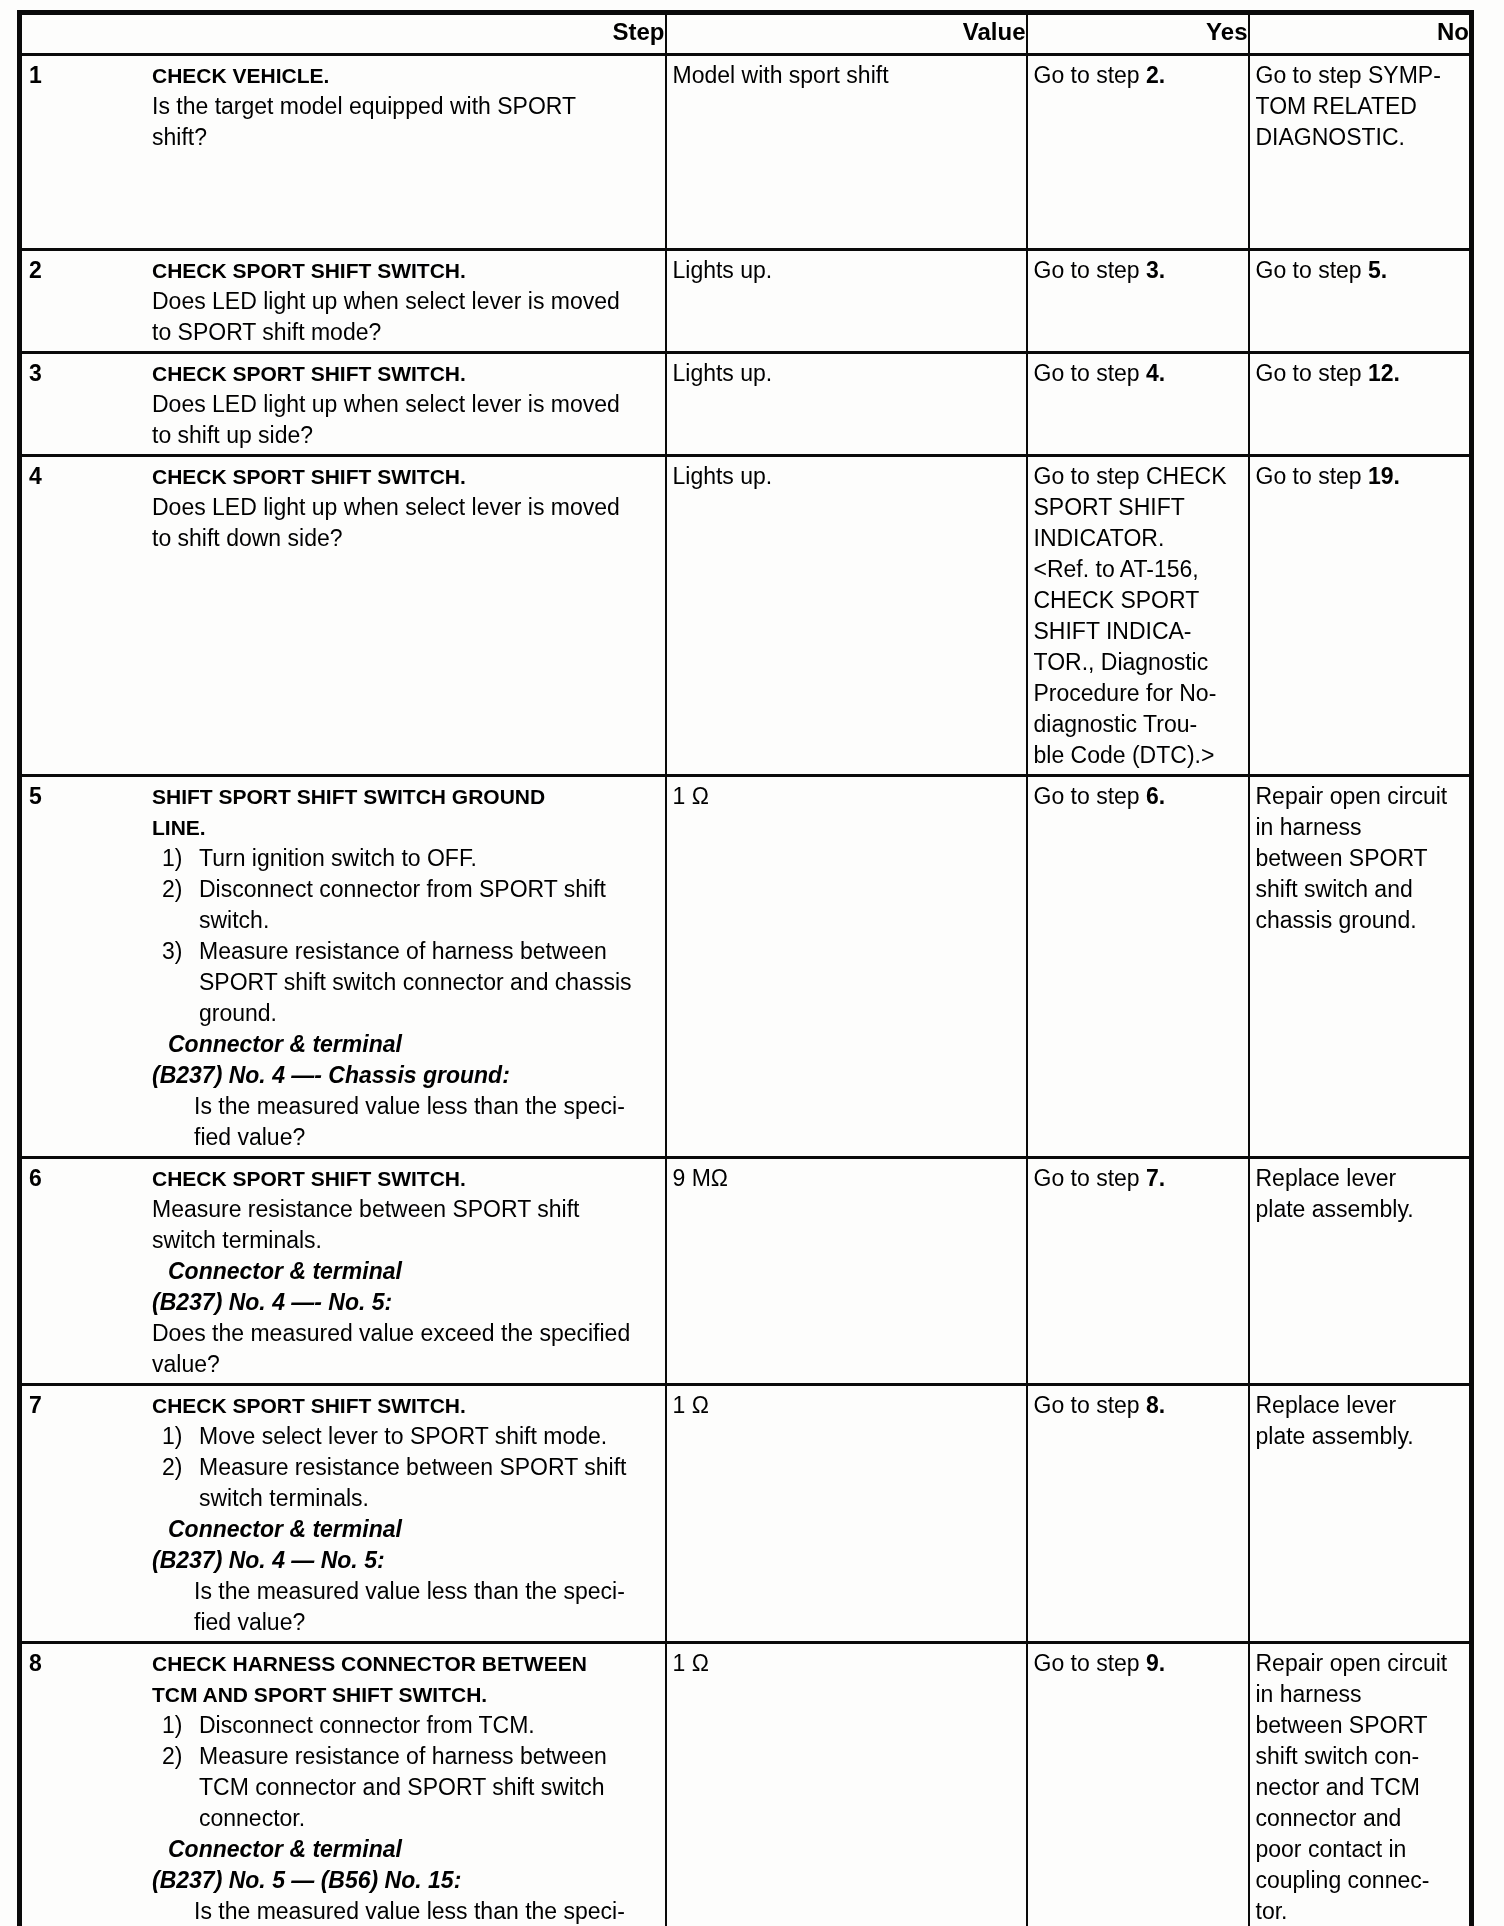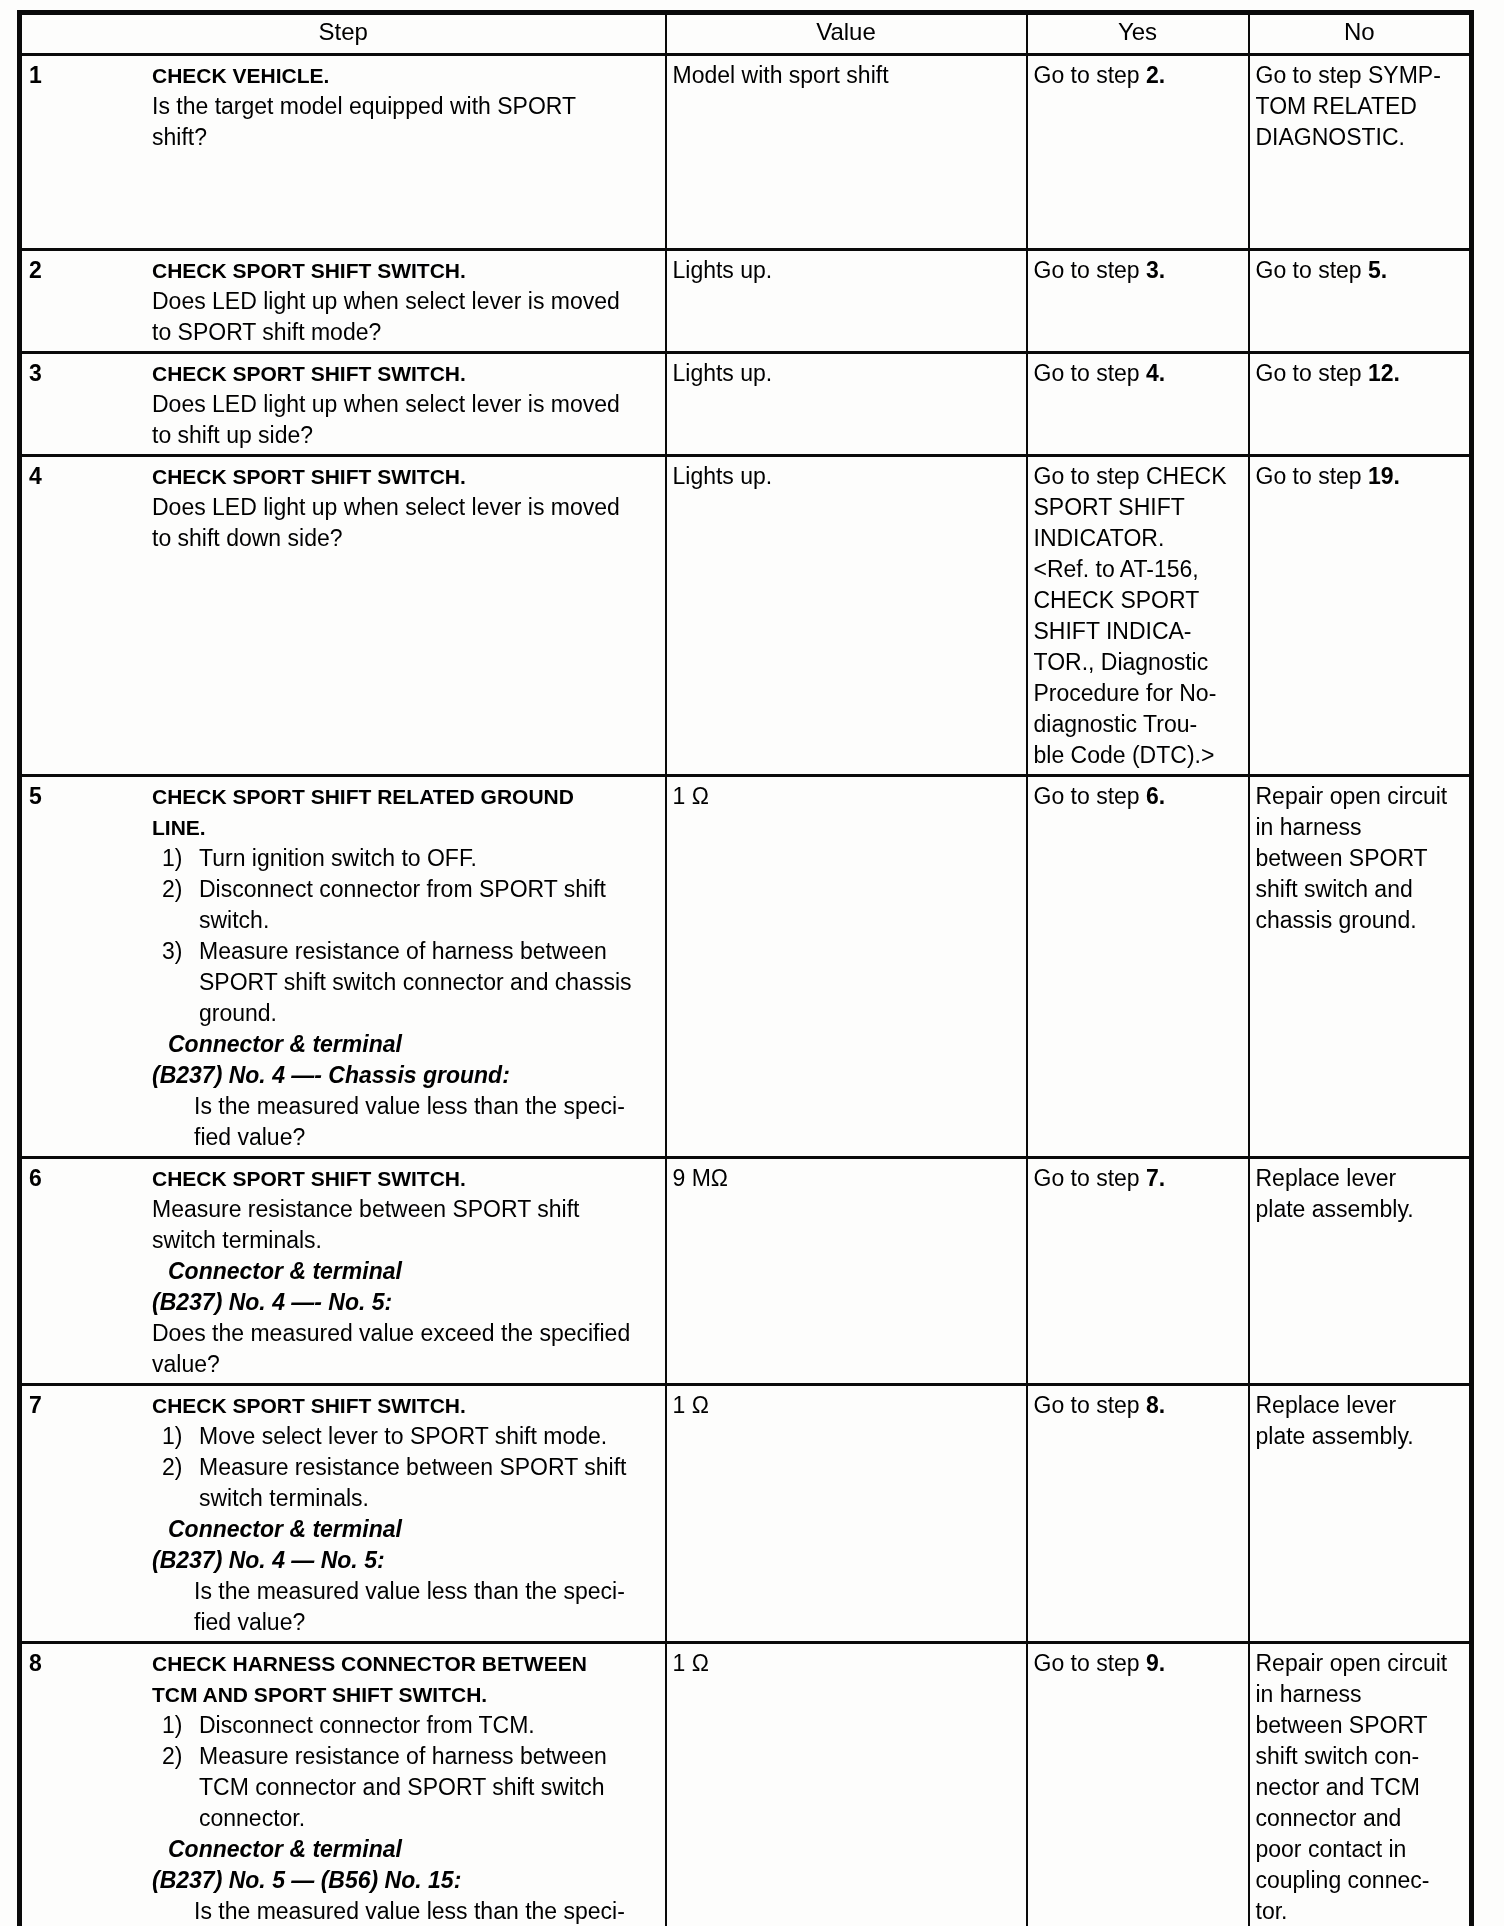--- a/index.html
+++ b/index.html
@@ -20,21 +20,21 @@
   col.c-value{width:361px}
   col.c-yes{width:222px}
   col.c-no{width:223px}
   th,td{
     border:3px solid #0a0a0a;
     border-left-width:2px;
     border-right-width:2px;
     vertical-align:top;
   }
   th{
-    font-size:24px;font-weight:normal;text-align:center;
+    font-size:24px;font-weight:bold;text-align:right;
     padding:3px 0;height:32px;
   }
   td{
     font-size:23px;line-height:31px;
     padding:4px 12px 3px 6px;
     white-space:pre-line;
   }
   td.cell-step{position:relative;padding:4px 6px 3px 0;}
   .row-num{position:absolute;left:7px;top:4px;font-weight:bold;}
   .step-content{margin-left:130px;}
@@ -101,21 +101,21 @@
 &lt;Ref. to AT-156,
 CHECK SPORT
 SHIFT INDICA-
 TOR., Diagnostic
 Procedure for No-
 diagnostic Trou-
 ble Code (DTC).&gt;</span></td>
           <td class="cell-no"><span>Go to step </span><span class="b">19.</span></td>
         </tr>
         <tr style="height: 370px;">
-          <td class="cell-step"><span class="row-num">5</span><div class="step-content"><div class="title">CHECK SPORT SHIFT RELATED GROUND
+          <td class="cell-step"><span class="row-num">5</span><div class="step-content"><div class="title">SHIFT SPORT SHIFT SWITCH GROUND
 LINE.</div><div class="item"><span class="inum">1)</span><span class="itext">Turn ignition switch to OFF.</span></div><div class="item"><span class="inum">2)</span><span class="itext">Disconnect connector from SPORT shift
 switch.</span></div><div class="item"><span class="inum">3)</span><span class="itext">Measure resistance of harness between
 SPORT shift switch connector and chassis
 ground.</span></div><div class="conn-label">Connector &amp; terminal</div><div class="conn-value">(B237) No. 4 —- Chassis ground:</div><div class="question">Is the measured value less than the speci-
 fied value?</div></div></td>
           <td class="cell-value">1 Ω</td>
           <td class="cell-yes"><span>Go to step </span><span class="b">6.</span></td>
           <td class="cell-no"><span>Repair open circuit
 in harness
 between SPORT

